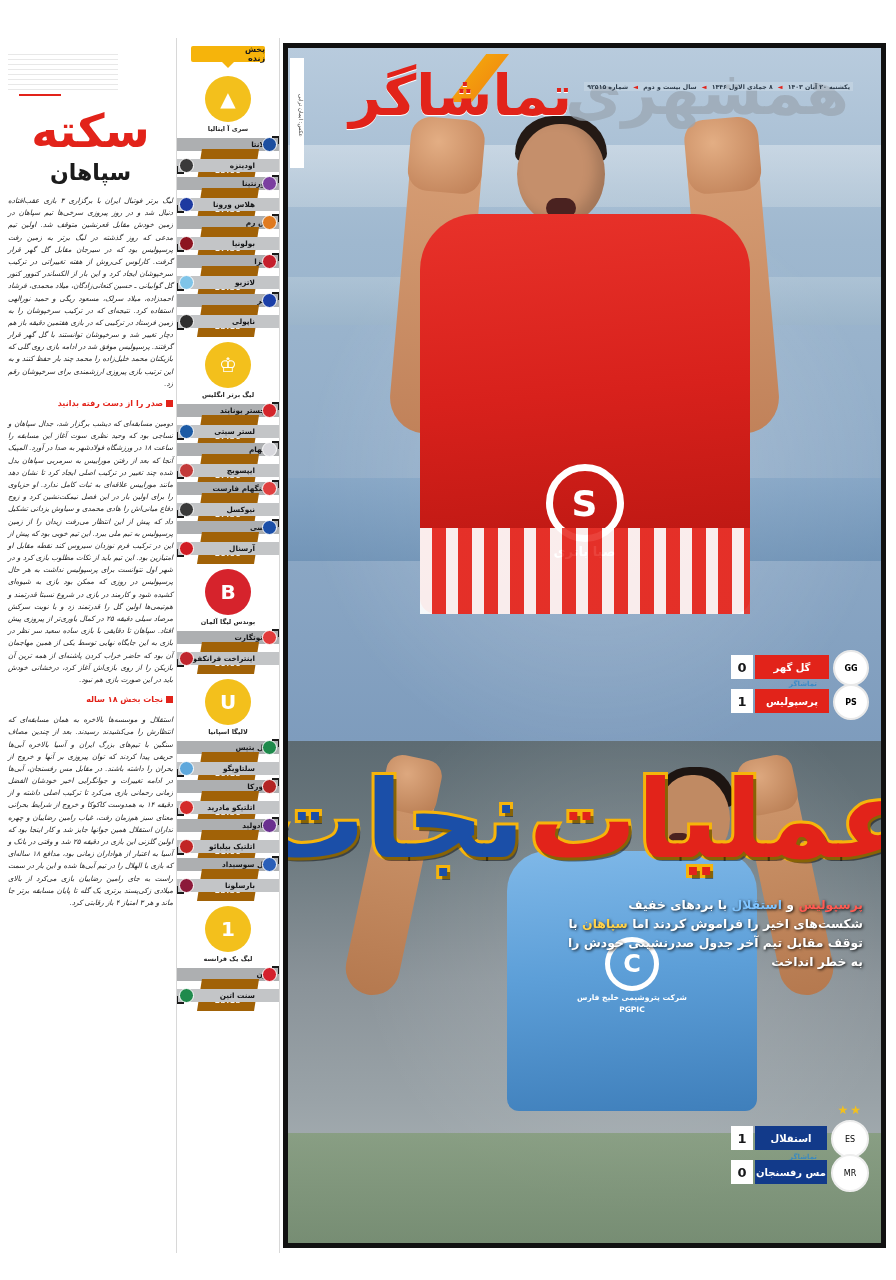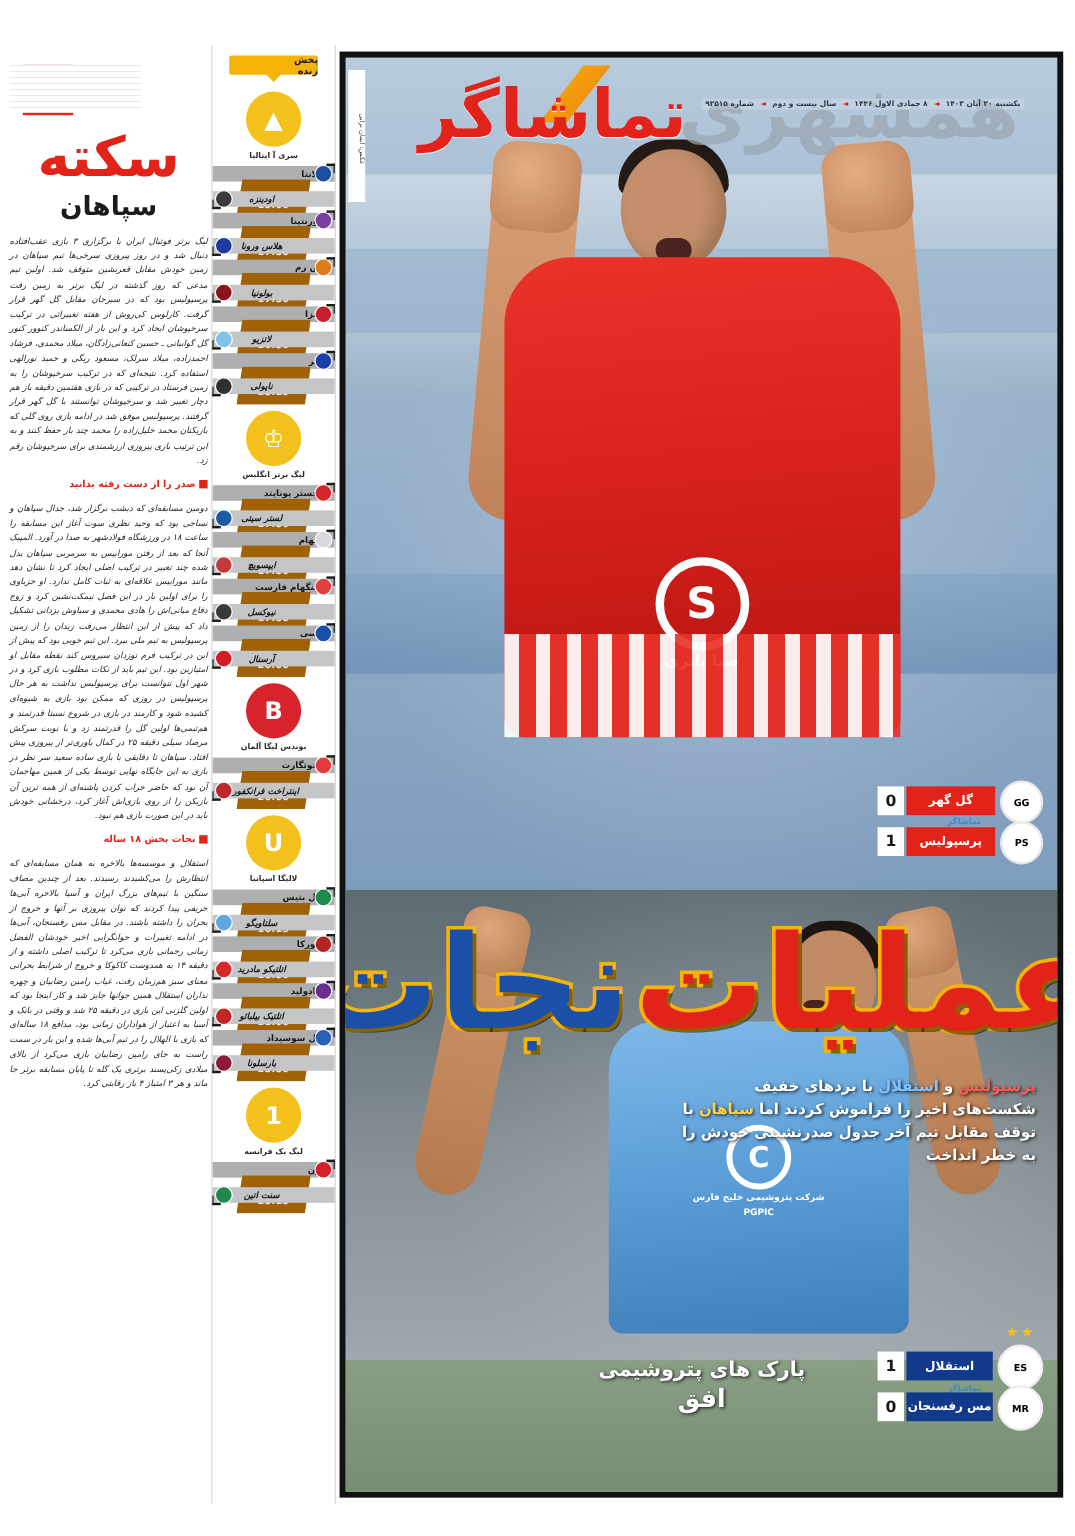--- a/index.html
+++ b/index.html
@@ -66,21 +66,21 @@
     position:relative; height:13px; background:#b9bbbd;
     display:flex; align-items:center; direction:rtl;
   }
   .row.top { background:#adafb1; }
   .row.bot { background:#c3c5c7; margin-top:8px; }
   .team {
     font-size:7.3px; font-weight:900; color:#151618;
     padding:0 4px; white-space:nowrap; overflow:hidden;
   }
   .row.top .team { margin-right:2px; }
-  .row.bot { justify-content:center;font-style:italic; }
+  .row.bot { justify-content:flex-start; }
   .row.bot .team { margin-right:2px; }
   .crest {
     position:absolute; width:15px; height:15px; border-radius:50%;
     left:3px; top:-1px; border:1px solid #fff;
     background:#fff; display:flex; align-items:center; justify-content:center;
     font-size:6px; font-weight:900; overflow:hidden;
   }
   .row.top .crest { left:auto; right:2px; }
   .row.bot .crest { left:2px; right:auto; }
   .time {
@@ -272,21 +272,21 @@
     text-shadow:1px 1px 3px rgba(0,0,0,.85);
   }
   .banner-txt .l1{ font-size:17px; font-weight:900; }
   .banner-txt .l2{ font-size:21px; font-weight:900; margin-top:2px; }
 
   
   .score-box2 { position:absolute; right:12px; bottom:52px; width:152px; z-index:6; }
   .sb2-row { position:relative; height:30px; margin-bottom:4px; direction:rtl; }
   .sb2-crest { position:absolute; right:0; top:-3px; width:38px; height:38px;
      border-radius:50%; background:#fff; border:2px solid #eee;
-     display:flex;align-items:center;justify-content:center;font-size:8px;font-weight:700;}
+     display:flex;align-items:center;justify-content:center;font-size:8px;font-weight:400;}
   .sb2-name { position:absolute; right:42px; top:3px; height:24px; width:72px;
      background:#123a8a; color:#fff; font-size:10px; font-weight:900;
      display:flex;align-items:center;justify-content:center;}
   .sb2-goal { position:absolute; right:116px; top:3px; width:22px; height:24px;
      background:#fff; color:#17181a; font-size:13px; font-weight:900;
      display:flex;align-items:center;justify-content:center;}
   .stars { position:absolute; right:6px; top:-20px; font-size:12px; color:#f3c01c; letter-spacing:2px;}
 
   
   .watermark {
@@ -631,24 +631,20 @@
       <div class="p2-hair"></div>
       <div class="p2-head"></div>
       <div class="p2-mouth"></div>
       <div class="p2-body">
         <div class="p2-sponsor">
           <div class="c">C</div>
           <div class="t1">شرکت پتروشیمی خلیج فارس</div>
           <div class="t1">PGPIC</div>
         </div>
       </div>
-      <div class="banner-txt">
-        <div class="l1">پارک های پتروشیمی</div>
-        <div class="l2">افق</div>
-      </div>
     </div>
 
     <div class="score-box2">
       <div class="stars">★★</div>
       <div class="sb2-row">
         <div class="sb2-crest">ES</div>
         <div class="sb2-name">استقلال</div>
         <div class="sb2-goal">1</div>
       </div>
       <div class="sb-wm" style="right:52px;top:30px;">تماشاگر</div>

